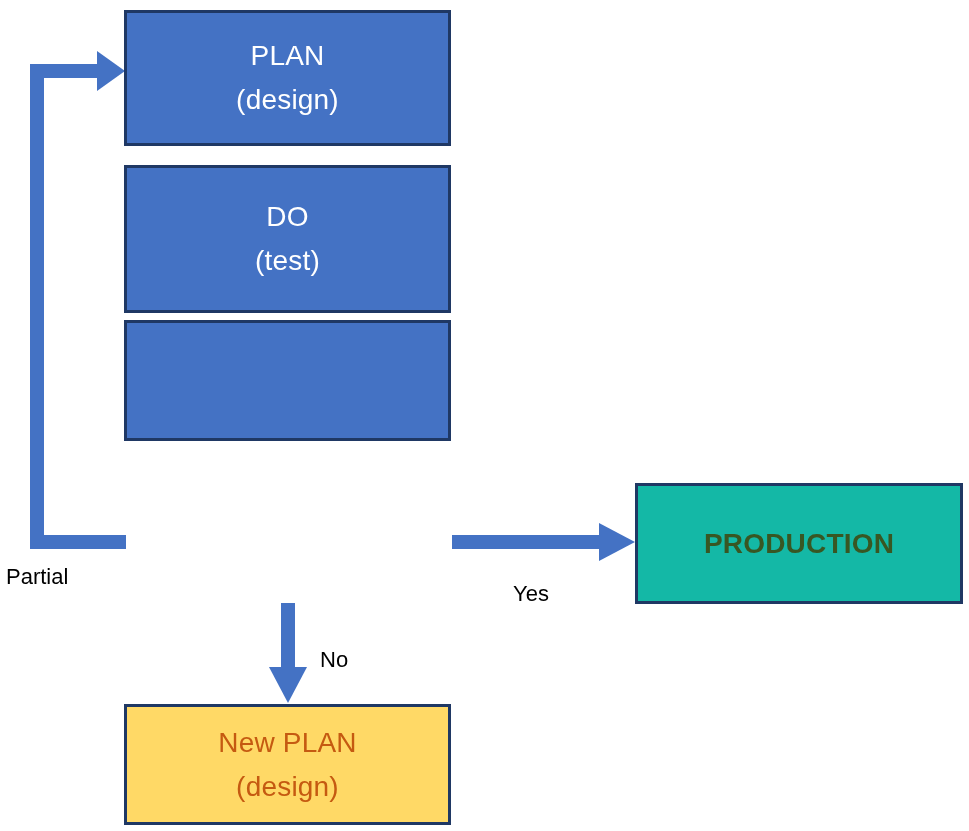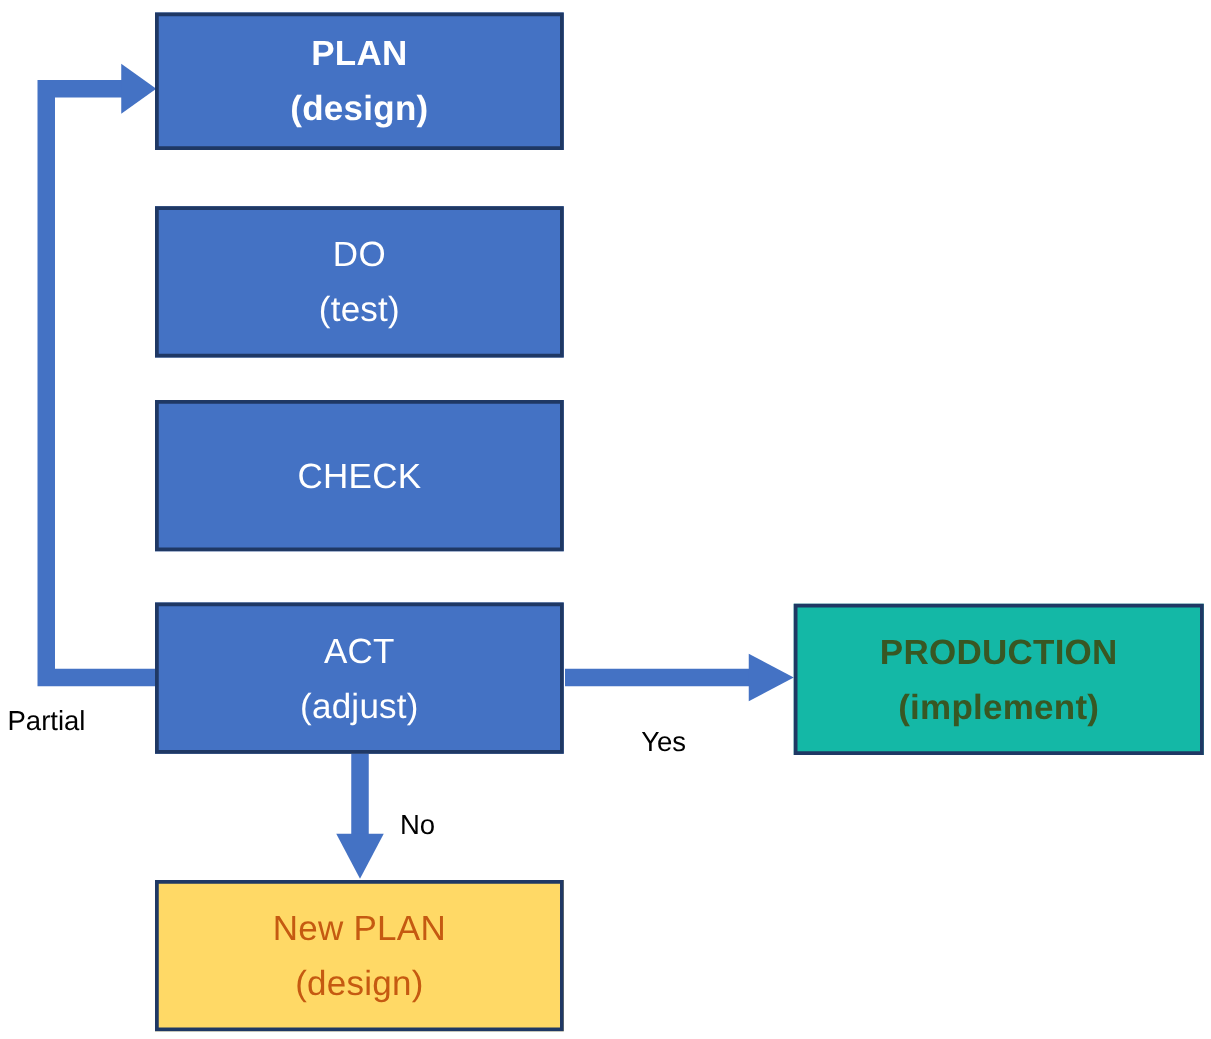--- a/index.html
+++ b/index.html
@@ -29,22 +29,22 @@
     display: flex;
     flex-direction: column;
     align-items: center;
     justify-content: center;
     text-align: center;
     font-size: 28px;
     line-height: 44px;
     letter-spacing: 0.2px;
   }
   .node span { display: block; white-space: nowrap; }
-  .node-plan      { left: 124px; top: 10px;  width: 327px; height: 110px; font-weight: bold; }
-  .node-do        { left: 124px; top: 165px; width: 327px; height: 121px; }
+  .node-plan      { left: 124px; top: 10px;  width: 327px; height: 136px; }
+  .node-do        { left: 124px; top: 165px; width: 327px; height: 148px; }
   .node-check     { left: 124px; top: 320px; width: 327px; height: 121px; }
   .node-act       { left: 124px; top: 482px; width: 327px; height: 121px; }
   .node-production{ left: 635px; top: 483px; width: 328px; height: 121px; }
   .node-new-plan  { left: 124px; top: 704px; width: 327px; height: 121px; text-align: center; }
   .edge-label {
     position: absolute;
     color: #000000;
     font-size: 22px;
     line-height: 34px;
     white-space: nowrap;
@@ -80,31 +80,25 @@
     <span>PLAN</span>
     <span>(design)</span>
   </div>
 
   <div class="node node-do" style="background: rgb(68, 114, 196); border-color: rgb(31, 56, 100); color: rgb(255, 255, 255);">
     <span>DO</span>
     <span>(test)</span>
   </div>
 
   <div class="node node-check" style="background: rgb(68, 114, 196); border-color: rgb(31, 56, 100); color: rgb(255, 255, 255);">
-    <span>CHECK</span>
   </div>
 
-  <div class="node node-act" style="background: rgb(68, 114, 196); border-color: rgb(31, 56, 100); color: rgb(255, 255, 255);">
-    <span>ACT</span>
-    <span>(adjust)</span>
-  </div>
 
   <div class="node node-production" style="background: #14b8a6; border-color: rgb(31, 56, 100); color: rgb(56, 87, 35); font-weight: bold;">
     <span>PRODUCTION</span>
-    <span>(implement)</span>
   </div>
 
   <div class="node node-new-plan" style="background: rgb(255, 217, 102); border-color: rgb(31, 56, 100); color: rgb(197, 90, 17);">
     <span>New PLAN</span>
     <span>(design)</span>
   </div>
 
   <div class="edge-label label-partial">Partial</div>
   <div class="edge-label label-yes">Yes</div>
   <div class="edge-label label-no">No</div>

